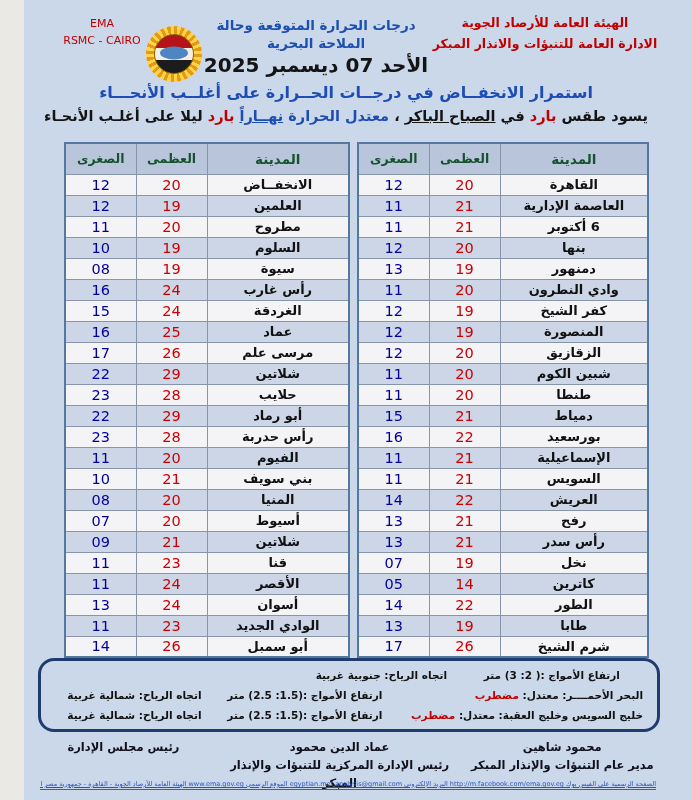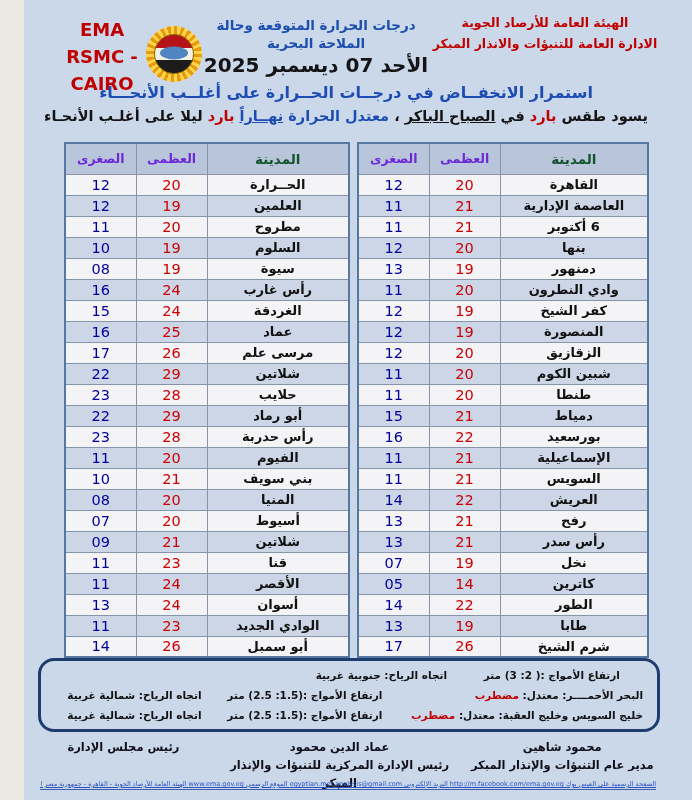--- a/index.html
+++ b/index.html
@@ -7,21 +7,21 @@
   body {
     position:relative;
     background:#cbd8ea;
     font-family:"DejaVu Sans","Liberation Sans",sans-serif;
     overflow:hidden;
   }
   .left-strip { position:absolute; left:0; top:0; width:24px; height:800px; background:#eae9e4; }
 
   
   .hdr-ema { position:absolute; left:44px; top:16px; width:116px; text-align:center;
-             color:#c00000; font-weight:bold; font-size:18px; line-height:1.5; }
+             color:#c00000; font-weight:normal; font-size:11px; line-height:1.5; }
   .logo { position:absolute; left:146px; top:26px; width:56px; height:56px; border-radius:50%;
           background:repeating-conic-gradient(#e59a10 0deg 7.5deg, #ffd34a 7.5deg 15deg); }
   .logo-inner { position:absolute; inset:8px; border-radius:50%; overflow:hidden;
           background:linear-gradient(180deg,#b5131a 0 33%,#f3efe7 33% 67%,#1c1c1c 67% 100%);
           border:1px solid #8a6a00; }
   .logo-cloud { position:absolute; left:50%; top:48%; transform:translate(-50%,-50%);
           width:28px; height:13px; border-radius:50%; background:#4f86c2; }
   .hdr-center { position:absolute; left:198px; top:16px; width:236px; text-align:center; }
   .hdr-title { color:#1c4fae; font-weight:bold; font-size:13.5px; line-height:1.35; }
   .hdr-date { color:#141414; font-weight:bold; font-size:20px; margin-top:1px; }
@@ -40,21 +40,21 @@
   
   .temp-table { position:absolute; top:142px; direction:rtl; border-collapse:collapse;
                 table-layout:fixed; background:#f4f3f6; border:2px solid #56779f; }
   .temp-table.lt { left:64px; width:286px; }
   .temp-table.rt { left:357px; width:292px; }
   .temp-table td, .temp-table th { border:1px solid #8795ab; padding:0; vertical-align:middle; }
   .temp-table thead tr { height:31px; background:#b9c5da; }
   .temp-table tbody tr { height:21px; }
   .temp-table tbody tr:nth-child(even) { background:#ccd6e7; }
   th.h-city { color:#14532d; font-size:13.5px; font-weight:bold; text-align:center; }
-  th.h-max, th.h-min { color:#6d28d9; font-size:12.5px; font-weight:bold; text-align:center; }
+  th.h-max, th.h-min { color:#14532d; font-size:12.5px; font-weight:bold; text-align:center; }
   td.city { color:#111; font-weight:bold; font-size:13px; text-align:center; }
   td.max  { color:#cc0000; font-weight:normal; font-size:14.5px; text-align:center;margin-left:14px; }
   td.min  { color:#00009a; font-weight:normal; font-size:14.5px; text-align:center; }
 
   
   .marine { position:absolute; left:38px; top:658px; width:622px; height:74px;
             border:3px solid #1e3c6e; border-radius:16px; direction:rtl;
             display:flex; flex-direction:column; justify-content:space-around;
             padding:4px 14px; }
   .m-row { display:flex; align-items:center; font-size:10.5px; font-weight:bold; color:#111; }
@@ -122,21 +122,21 @@
     </colgroup>
   <thead>
     <tr>
       <th class="h-city">المدينة</th>
       <th class="h-max">العظمى</th>
       <th class="h-min">الصغرى</th>
     </tr>
   </thead>
   <tbody>
       <tr>
-        <td class="city">الحــرارة</td>
+        <td class="city">الانخفــاض</td>
         <td class="max">20</td>
         <td class="min">12</td>
       </tr>
       <tr>
         <td class="city">العلمين</td>
         <td class="max">19</td>
         <td class="min">12</td>
       </tr>
       <tr>
         <td class="city">مطروح</td>

